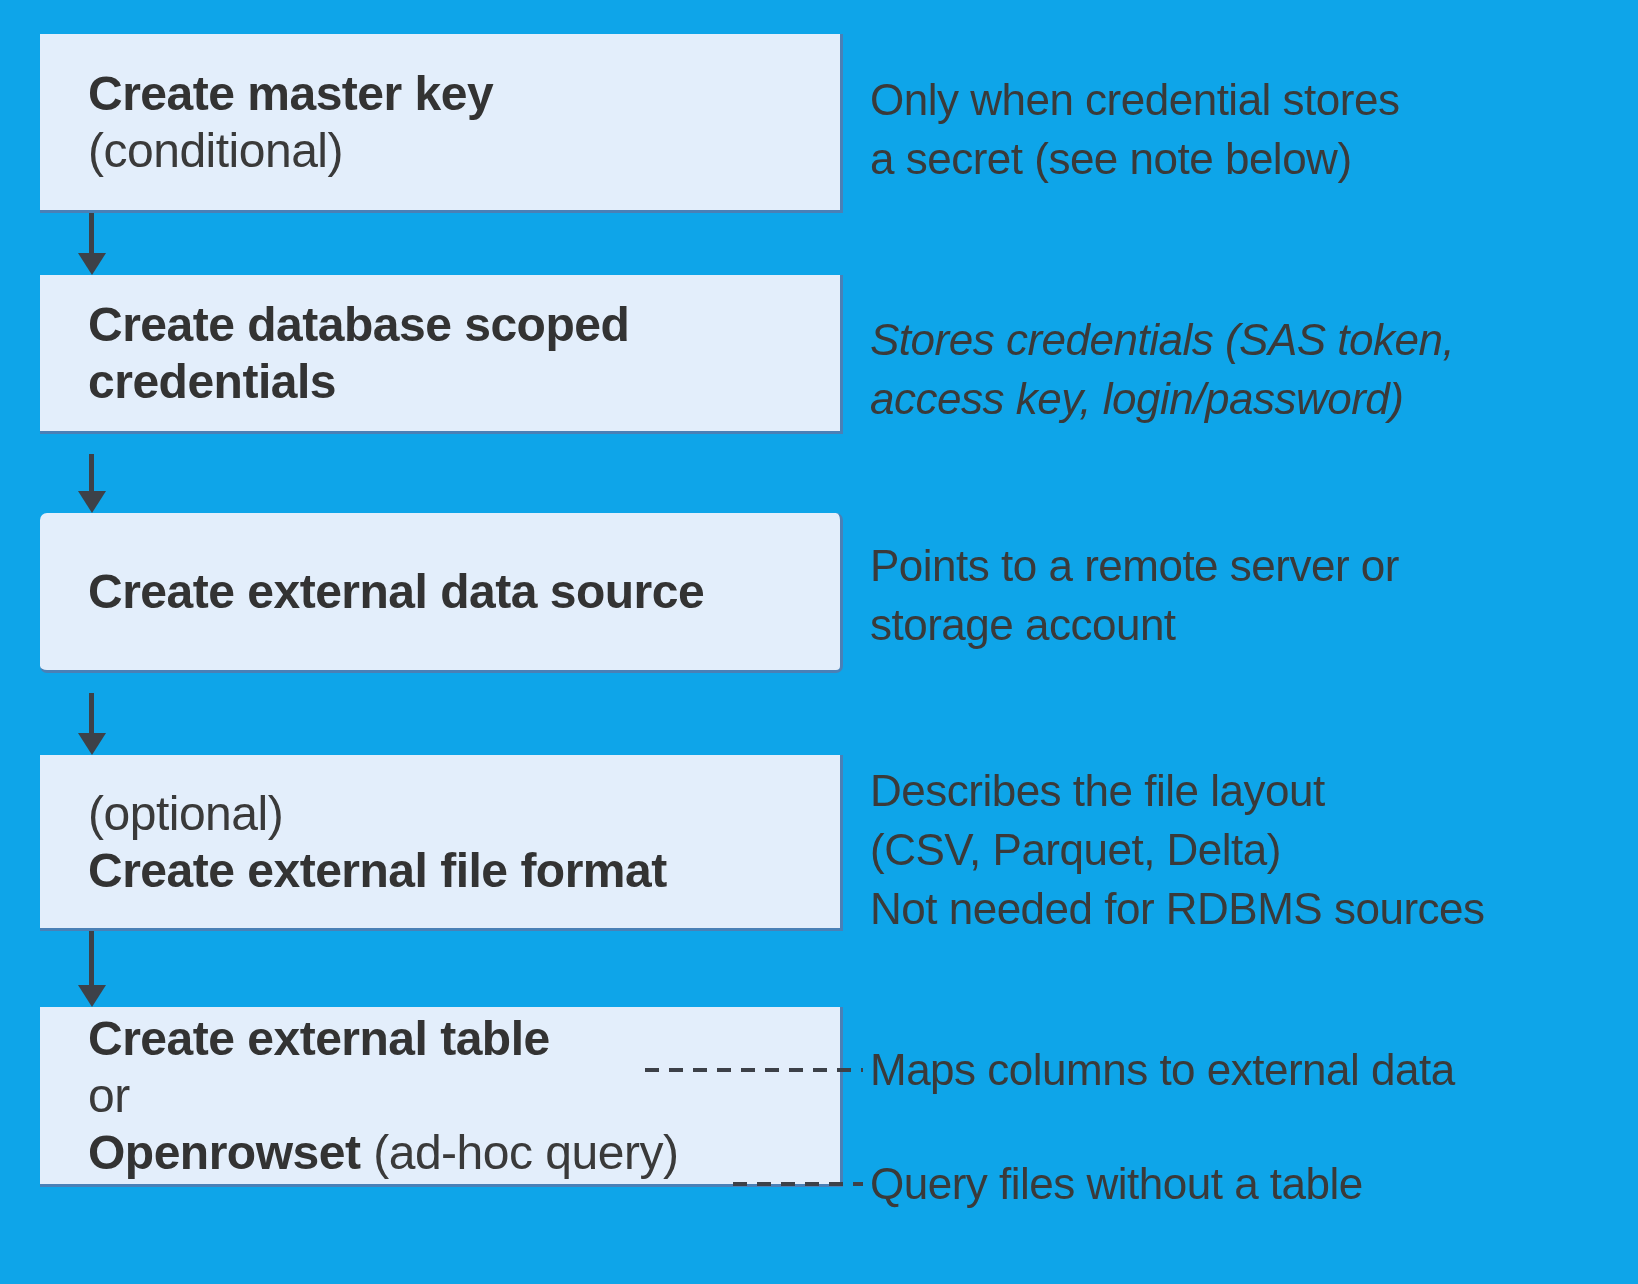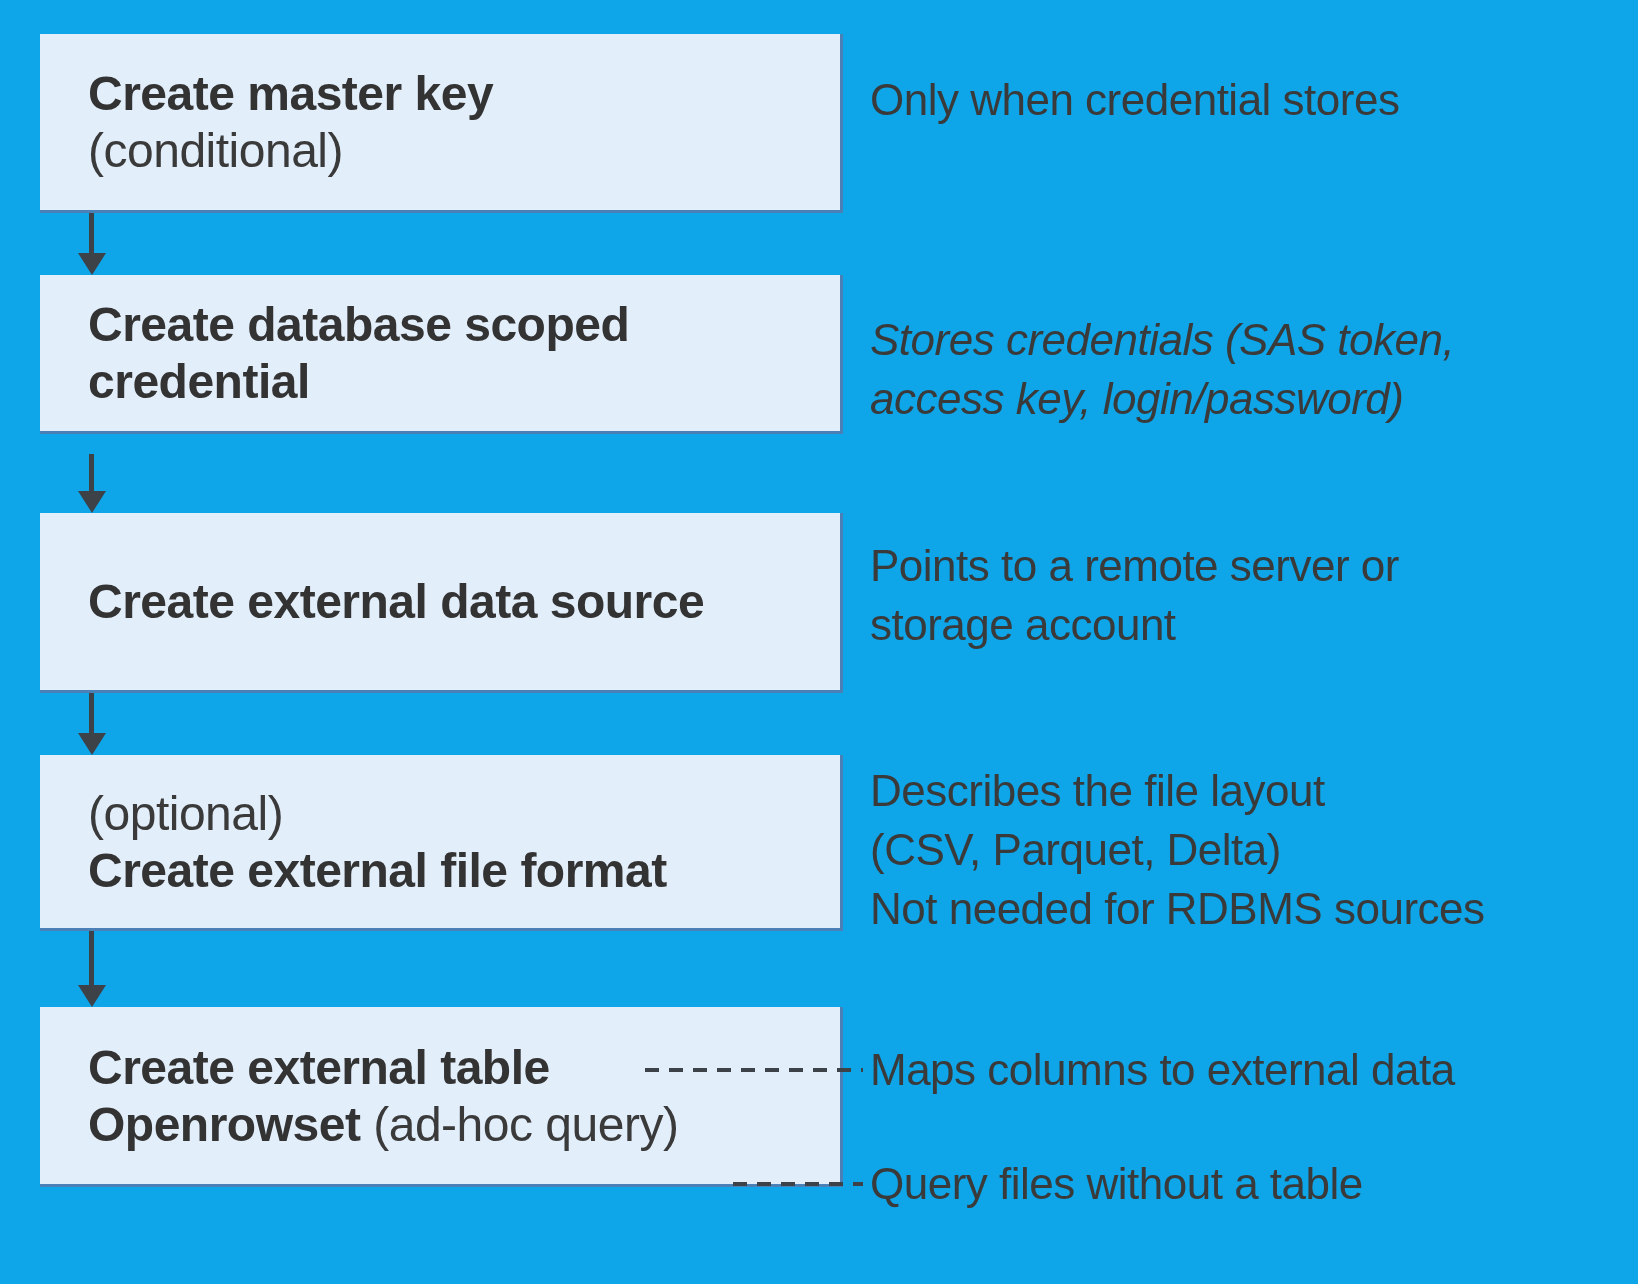--- a/index.html
+++ b/index.html
@@ -43,21 +43,21 @@
 
   
   .dash{
     position:absolute;height:4px;
     background:repeating-linear-gradient(90deg,#3d4148 0 14px,transparent 14px 24px);
   }
 
   
   #box-0{top:34px;height:179px;}
   #box-1{top:275px;height:159px;}
-  #box-2{top:513px;height:180px;}
+  #box-2{top:513px;height:160px;border-radius:7px;}
   #box-3{top:755px;height:176px;}
   #box-4{top:1007px;height:180px;}
 
   
   #arrow-0{top:213px;height:62px;}
   #arrow-1{top:454px;height:59px;}
   #arrow-2{top:693px;height:62px;}
   #arrow-3{top:931px;height:76px;}
 
   
@@ -77,47 +77,49 @@
 
 <div class="canvas">
 
   <div class="box" id="box-0">
     <div class="ln b">Create master key</div>
     <div class="ln">(conditional)</div>
   </div>
 
   <div class="box" id="box-1">
     <div class="ln b">Create database scoped</div>
-    <div class="ln b">credential</div>
+    <div class="ln b">credentials</div>
   </div>
 
   <div class="box" id="box-2">
     <div class="ln b">Create external data source</div>
   </div>
 
   <div class="box" id="box-3">
     <div class="ln">(optional)</div>
     <div class="ln b">Create external file format</div>
   </div>
 
   <div class="box" id="box-4">
     <div class="ln b">Create external table</div>
+    <div class="ln">or</div>
     <div class="ln"><span class="b">Openrowset</span><span> (ad-hoc query)</span></div>
   </div>
 
   <div class="arrow" id="arrow-0"></div>
   <div class="arrow" id="arrow-1"></div>
   <div class="arrow" id="arrow-2"></div>
   <div class="arrow" id="arrow-3"></div>
 
   <div class="dash" id="dash-0"></div>
   <div class="dash" id="dash-1"></div>
 
   <div class="note" id="note-0">
     <div class="ln">Only when credential stores</div>
+    <div class="ln">a secret (see note below)</div>
   </div>
 
   <div class="note" id="note-1">
     <div class="ln">Stores credentials (SAS token,</div>
     <div class="ln">access key, login/password)</div>
   </div>
 
   <div class="note" id="note-3">
     <div class="ln">Describes the file layout</div>
     <div class="ln">(CSV, Parquet, Delta)</div>

